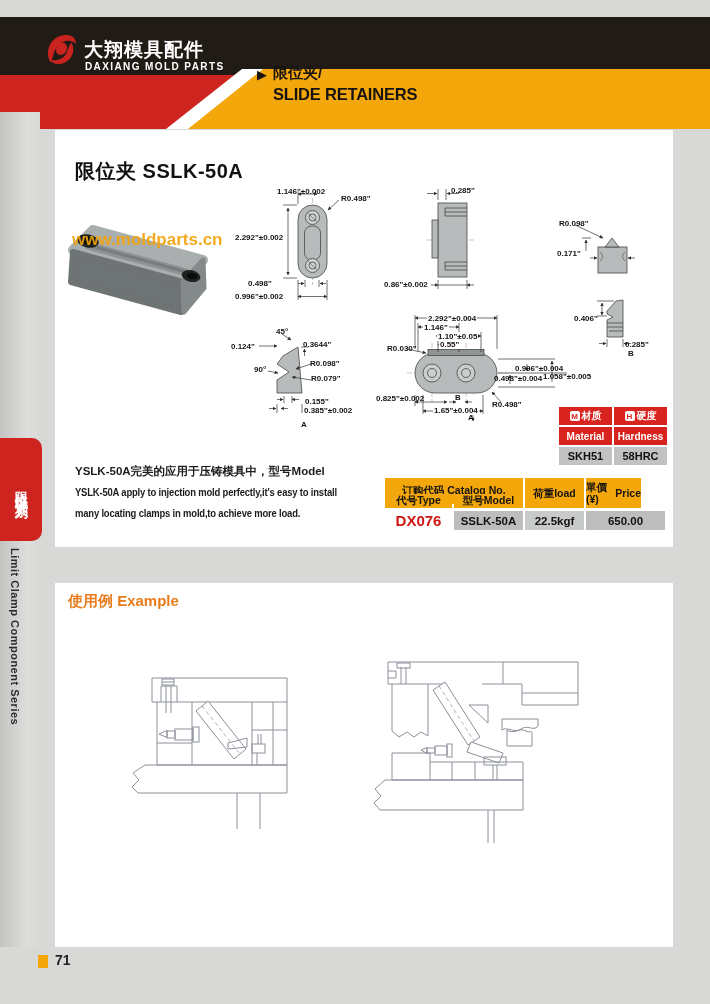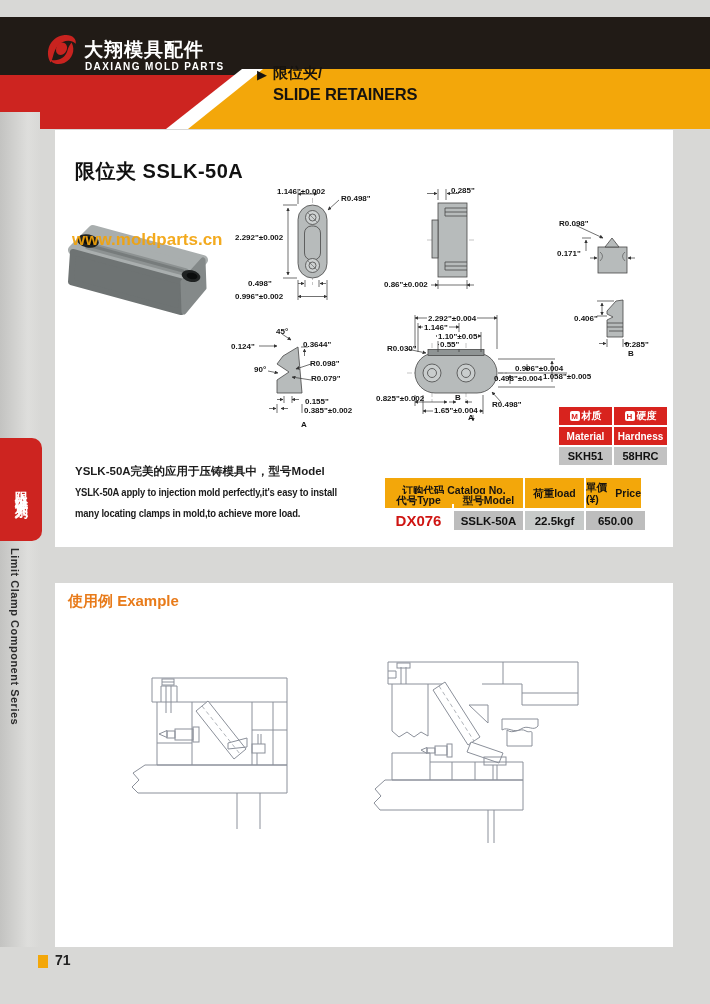--- a/index.html
+++ b/index.html
@@ -316,21 +316,21 @@
       <span>荷重</span>
       <span>load</span>
     </div>
     <div class="cell hdr two" style="left:201px;top:0;width:55px;height:30px;">
       <span>單價(¥)</span>
       <span>Price</span>
     </div>
     <div class="cell data" style="left:0;top:33px;width:67px;height:19px;background:#fff;color:#cf1613;font-size:15px;">DX076</div>
     <div class="cell data" style="left:69px;top:33px;width:69px;height:19px;background:#bdbdbd;">SSLK-50A</div>
     <div class="cell data" style="left:140px;top:33px;width:59px;height:19px;background:#c7cac9;">22.5kgf</div>
-    <div class="cell data" style="left:201px;top:33px;width:59px;height:19px;background:#bdbdbd;">650.00</div>
+    <div class="cell data" style="left:201px;top:33px;width:79px;height:19px;background:#bdbdbd;">650.00</div>
   </div>
 </div>
 
 <div class="abs panel panel2">
   <span class="t ex-title">使用例 Example</span>
 
   <svg class="abs" style="left:0;top:0;" width="618" height="364" viewBox="0 0 618 364" fill="none" stroke="#8b909a" stroke-width="1">
 
     <g>
       <path d="M97,95 H232 V119 H97 Z"></path>

